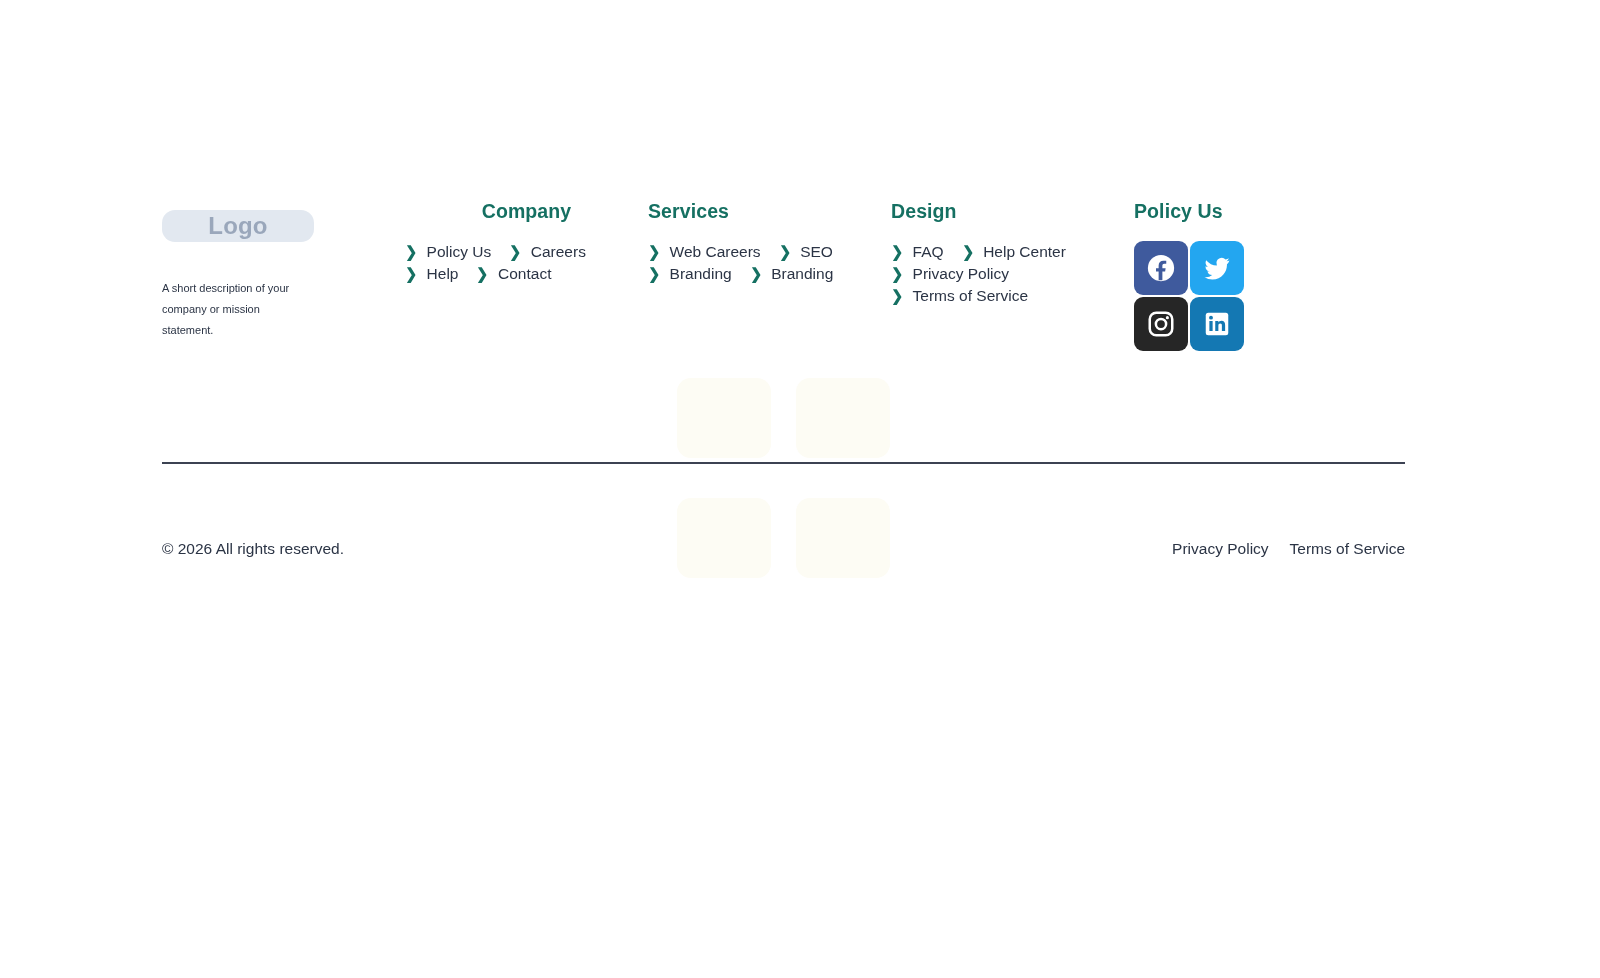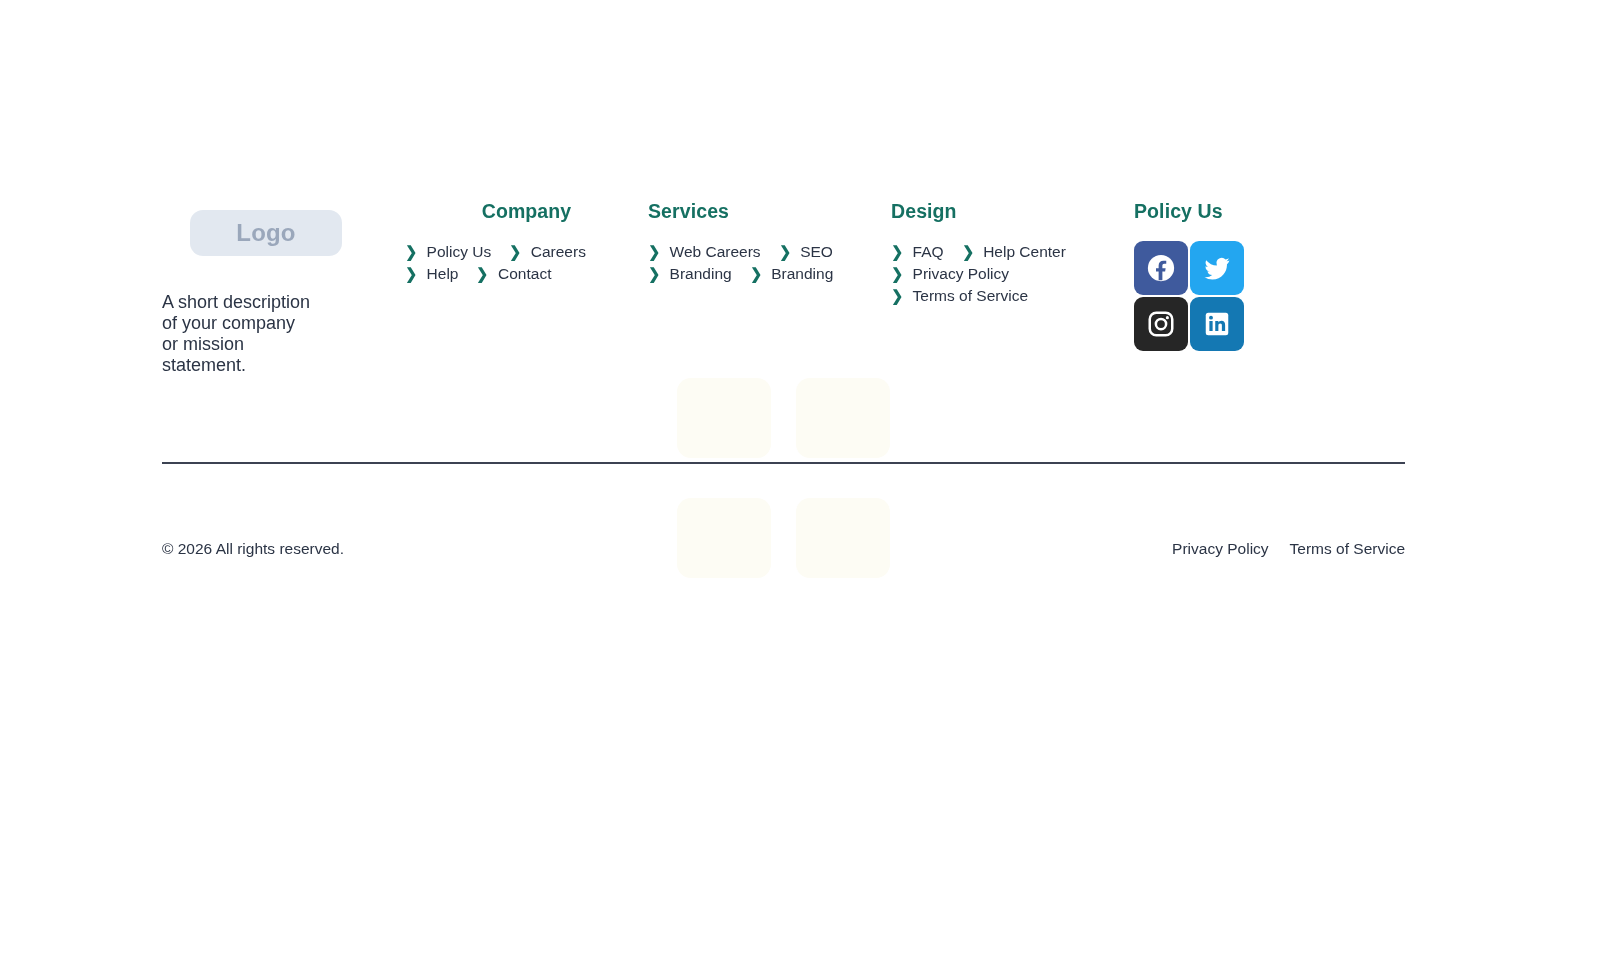--- a/index.html
+++ b/index.html
@@ -44,38 +44,37 @@
     gap: 0px;
   }
 
   
   .brand-col {
     width: 243px;
     flex: 0 0 243px;
   }
   .logo-box {
     width: 152px;
-    height: 46px;
+    height: 32px;
     background: #e2e8f0;
     border-radius: 13px;
     display: flex;
     align-items: center;
     justify-content: center;
     margin-top: 10px;
-    margin-left: 28px;
   }
   .logo-text {
     font-size: 24px;
     font-weight: 700;
     color: #9aa7bb;
     letter-spacing: 0.2px;
   }
   .brand-desc {
     margin-top: 36px;
-    font-size: 18px;
+    font-size: 11px;
     line-height: 21px;
     color: #2b3445;
     width: 152px;
   }
 
   
   .link-col {
     flex: 0 0 243px;
     width: 243px;
   }

